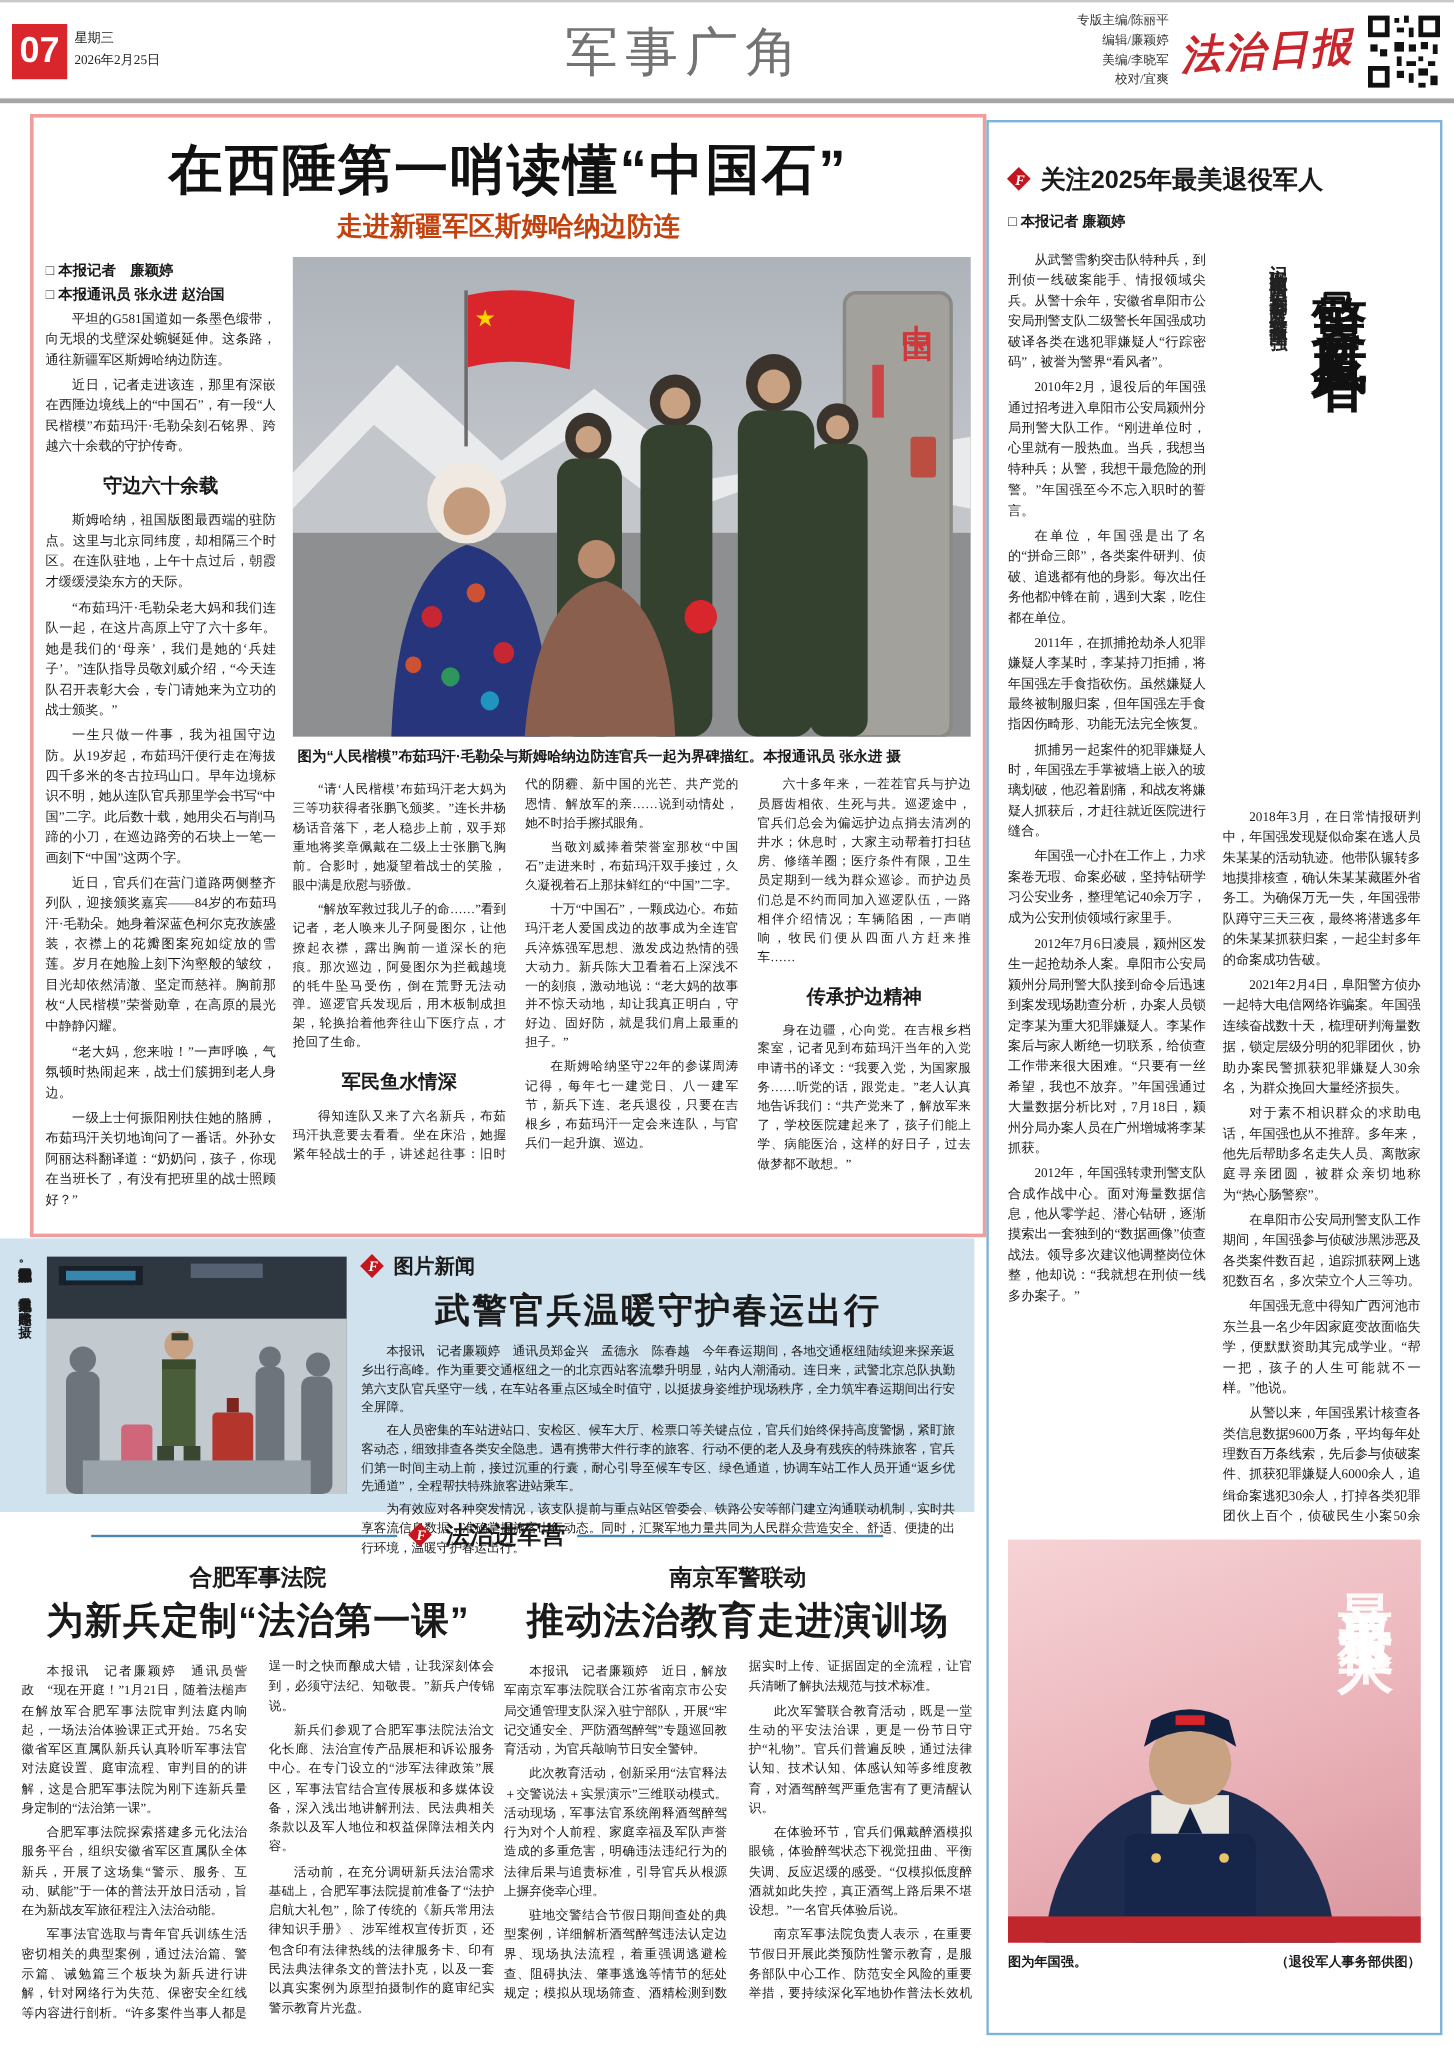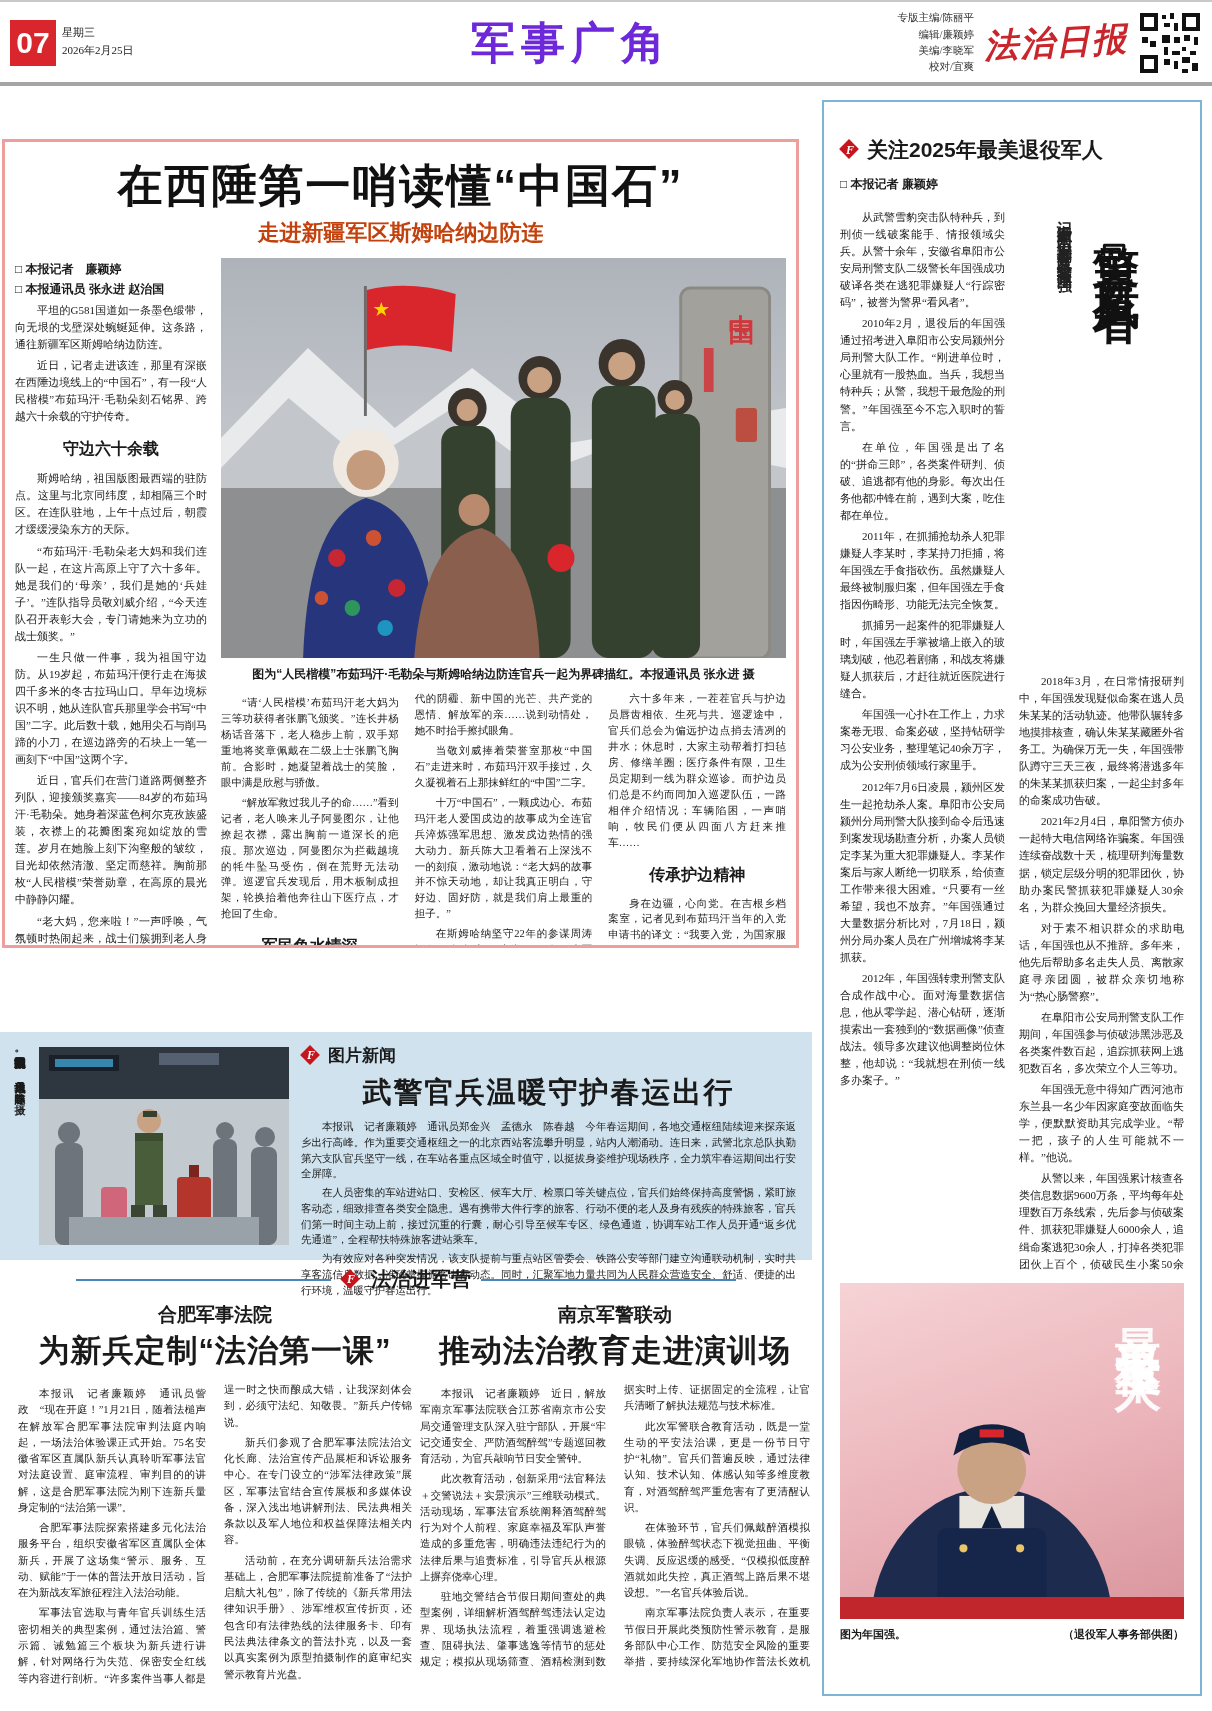--- a/index.html
+++ b/index.html
@@ -6,46 +6,46 @@
   .page{position:relative;width:1212px;height:1711px;background:#fff;overflow:hidden;
         font-family:"Liberation Serif",serif;color:#1a1a1a;}
   
   .page-header{position:absolute;left:0;top:0;width:1212px;height:86px;box-sizing:border-box;
     border-top:2px solid #c9c9c9;border-bottom:4px solid #a5a5a5;display:flex;align-items:center;
     padding:6px 10px 4px;}
   .ph-left{display:flex;align-items:flex-start;gap:6px;width:300px;}
   .pagenum{width:46px;height:46px;background:#d8262c;color:#fff;font-family:"Liberation Sans",sans-serif;
     font-weight:900;font-size:30px;display:flex;align-items:center;justify-content:center;}
   .datebox{font-size:11px;line-height:1.6;padding-top:4px;color:#222;}
-  .ph-center{flex:1;text-align:center;color:#6d28d9;font-family:"Liberation Sans",sans-serif;
-    font-weight:700;font-size:44px;letter-spacing:6px;}
+  .ph-center{flex:1;text-align:center;color:#737373;font-family:"Liberation Sans",sans-serif;
+    font-weight:400;font-size:44px;letter-spacing:6px;}
   .ph-right{display:flex;align-items:center;gap:10px;width:370px;justify-content:flex-end;}
   .staff{font-size:10.5px;text-align:right;line-height:1.55;color:#333;}
   .masthead{color:#c9252c;font-size:34px;font-weight:700;font-style:italic;
     font-family:"Liberation Serif",serif;transform:rotate(-3deg);letter-spacing:2px;white-space:nowrap;}
   .qr{width:64px;height:64px;flex:none;}
   
-  .article-box{position:absolute;left:2px;top:95px;width:797px;height:809px;box-sizing:border-box;
-    border:3px solid #ef9e9e;overflow:hidden;padding:6px 10px;margin-top:44px;}
+  .article-box{position:absolute;left:25px;top:95px;width:797px;height:936px;box-sizing:border-box;
+    border:3px solid #ef9e9e;overflow:hidden;padding:6px 10px;}
   .art-title{margin:8px 0 2px;text-align:center;font-family:"Liberation Sans",sans-serif;
     font-weight:900;font-size:45px;letter-spacing:2px;color:#111;}
   .art-sub{margin:0 0 10px;text-align:center;font-family:"Liberation Sans",sans-serif;
     font-weight:700;font-size:22px;color:#c2410c;}
   .article-body{display:flex;gap:14px;height:806px;overflow:hidden;}
   .col-first{width:192px;flex:none;}
   .bylines div{font-size:12px;font-weight:700;margin:3px 0;font-family:"Liberation Sans",sans-serif;}
   .flow p{font-size:11px;line-height:1.55;text-align:justify;text-indent:2em;margin:4px 0;}
   .flow h3{font-size:16px;text-align:center;font-family:"Liberation Sans",sans-serif;
     font-weight:800;margin:14px 0 10px;break-inside:avoid;}
   .art-right{flex:1;display:flex;flex-direction:column;min-width:0;}
   .photo-main{height:400px;position:relative;overflow:hidden;background:#b9bec4;flex:none;}
   .photo-main svg{display:block;width:100%;height:100%;}
   .stone-text{position:absolute;right:26px;top:36px;writing-mode:vertical-rl;color:#d8262c;
     font-weight:900;font-size:26px;font-family:"Liberation Sans",sans-serif;opacity:.85;letter-spacing:6px;}
-  .caption-row{display:flex;justify-content:center;font-size:12px;font-weight:700;
+  .caption-row{display:flex;justify-content:flex-start;font-size:12px;font-weight:700;
     padding:8px 4px 8px;font-family:"Liberation Sans",sans-serif;}
   .lower{columns:3;column-gap:16px;height:356px;overflow:hidden;}
   .lower p{font-size:10.5px;line-height:1.52;}
   
   .photo-news{position:absolute;left:0;top:1032px;width:812px;height:228px;background:#cfe2ee;
     box-sizing:border-box;display:flex;gap:12px;padding:12px 16px 12px 12px;}
   .vcap{writing-mode:vertical-rl;font-size:11px;font-weight:700;display:flex;gap:14px;
     font-family:"Liberation Sans",sans-serif;padding-top:4px;}
   .pn-photo{width:250px;height:198px;flex:none;margin-top:3px;overflow:hidden;background:#8d98a2;}
   .pn-photo svg{display:block;width:100%;height:100%;}

